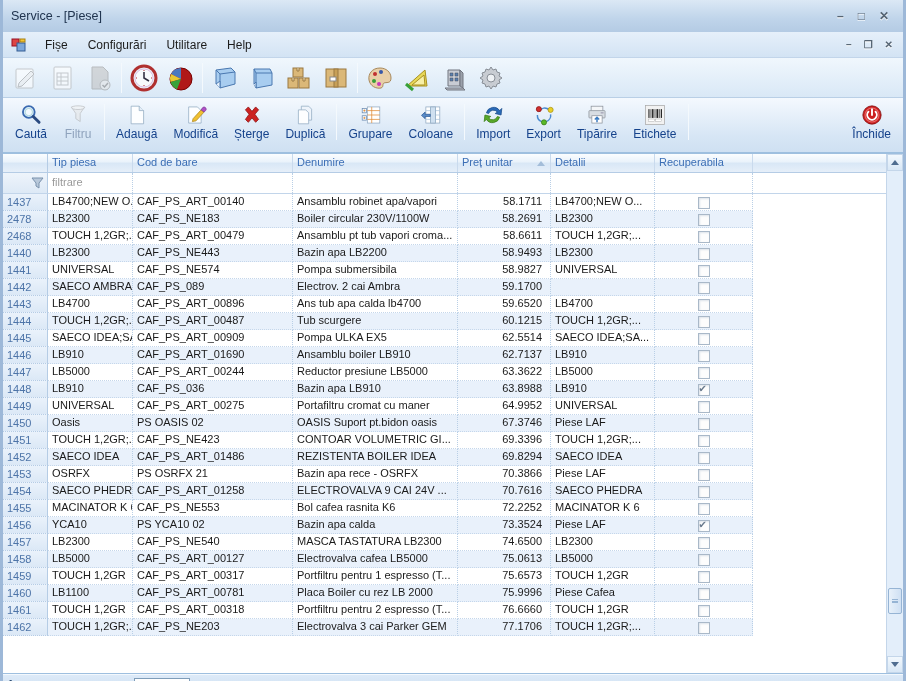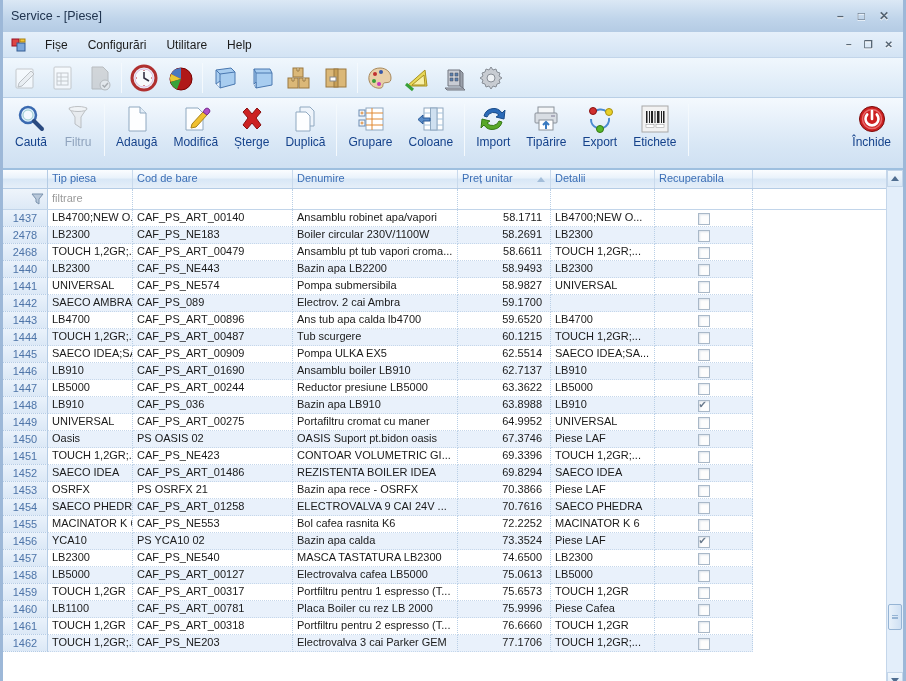--- a/index.html
+++ b/index.html
@@ -22,21 +22,21 @@
   .mdibtns{margin-left:auto;display:flex;gap:12px;align-items:center;padding-right:4px;}
   .mdibtns .wglyph{font-size:10px;}
   
   .toolbar1{height:40px;background:linear-gradient(#f0f7fd,#d9e8f6);display:flex;
     align-items:center;padding:0 4px;flex:0 0 auto;border-bottom:1px solid #b9cfe6;}
   .t1slot{width:37px;height:34px;display:flex;align-items:center;justify-content:center;}
   .t1slot svg{width:28px;height:28px;}
   .t1sep{width:1px;height:30px;background:#b4c9e0;border-right:1px solid #f4f9fd;margin:0 3px;}
   .disabled-ic{filter:grayscale(1) opacity(.55);}
   
-  .toolbar2{height:72px;background:linear-gradient(#f4f9fe,#d7e6f5 70%,#cfe0f2);
+  .toolbar2{height:56px;background:linear-gradient(#f4f9fe,#d7e6f5 70%,#cfe0f2);
     display:flex;align-items:stretch;padding:2px 4px 8px 4px;flex:0 0 auto;
     border-bottom:2px solid #9ebfdf;}
   .tbtn{display:flex;flex-direction:column;align-items:center;justify-content:flex-start;
     padding:3px 7px 2px 7px;border:1px solid transparent;border-radius:3px;cursor:default;}
   .tbtn svg{width:30px;height:30px;margin-bottom:1px;}
   .tbtn .lbl{font-size:12px;color:#15428b;white-space:nowrap;}
   .tbtn.disabled{pointer-events:none;}
   .tbtn.disabled svg{filter:grayscale(1) opacity(.55);}
   .tbtn.disabled .lbl{color:#8fa3bd;}
   .t2sep{width:1px;background:#b4c9e0;border-right:1px solid #f4f9fd;margin:4px 3px;}
@@ -56,21 +56,21 @@
   .gfilter{height:21px;background:#fff;border-bottom:1px solid #c2d5ea;}
   .gfilter .fc{border-right:1px dotted #b9cfe6;font-size:11px;color:#9a9a9a;
     padding:3px 4px 0 4px;}
   .gfilter .fgut{display:flex;align-items:center;justify-content:flex-end;padding-right:3px;
     background:linear-gradient(#eef4fb,#dde9f6);border-right:1px solid #b5cce5;}
   .grows{width:750px;}
   .trow{height:17px;background:#fff;}
   .trow.alt{background:#e9f1fb;}
   .trow>div{border-right:1px dotted #b9cfe6;border-bottom:1px dotted #c5d7eb;
     font-size:11px;color:#1a1a1a;padding:1px 4px 0 4px;white-space:nowrap;overflow:hidden;}
-  .trow .gut{background:linear-gradient(#eaf2fb,#dbe8f6);color:#4d74a8;text-align:center;
+  .trow .gut{background:linear-gradient(#eaf2fb,#dbe8f6);color:#4d74a8;text-align:left;
     border-right:1px solid #b5cce5;border-bottom:1px dotted #b5cce5;padding-top:2px;}
   .trow .pret{text-align:right;padding-right:8px;}
   .trow .rec{display:flex;align-items:center;justify-content:center;padding-top:1px;}
   .cb{width:12px;height:12px;background:#fdfdfd;border:1px solid #a9b8c8;
     box-shadow:inset 1px 1px 2px #dde3ea;position:relative;}
   .cb.checked::after{content:"\2714";position:absolute;left:0px;top:-2px;font-size:10px;
     color:#68798c;}
   
   .vscroll{position:absolute;top:0;right:0;width:17px;bottom:0;background:#e3eefa;
     border-left:1px solid #c4d6ea;display:flex;flex-direction:column;}
@@ -307,38 +307,38 @@
     <div class="t2sep"></div>
     <div class="tbtn">
       <svg viewBox="0 0 30 30">
           <path d="M6 12 A10 10 0 0 1 24 9 L27 6 L26 15 L18 13 L21 11 A7 7 0 0 0 9 13 z" fill="#2a6ab8" stroke="#184a88"></path>
           <path d="M24 18 A10 10 0 0 1 6 21 L3 24 L4 15 L12 17 L9 19 A7 7 0 0 0 21 17 z" fill="#58a828" stroke="#357814"></path>
         </svg>
       <span class="lbl">Import</span>
     </div>
     <div class="tbtn">
       <svg viewBox="0 0 30 30">
-          <rect x="7" y="3" width="16" height="7" fill="#f4f6f8" stroke="#8a919a"></rect>
-          <rect x="4" y="9" width="22" height="10" rx="1" fill="#d8dde3" stroke="#8a919a"></rect>
-          <rect x="20" y="11" width="4" height="2" fill="#aab"></rect>
-          <rect x="8" y="16" width="14" height="10" fill="#fff" stroke="#8a919a"></rect>
-          <path d="M15 25 V18 M12 21 L15 18 L18 21" fill="none" stroke="#3a7ac0" stroke-width="2"></path>
-        </svg>
-      <span class="lbl">Tipărire</span>
-    </div>
-    <div class="tbtn">
-      <svg viewBox="0 0 30 30">
           <path d="M8 10 A9 9 0 0 1 22 8" fill="none" stroke="#4a8ad0" stroke-width="2"></path>
           <path d="M24 14 A9 9 0 0 1 18 24" fill="none" stroke="#4a8ad0" stroke-width="2"></path>
           <path d="M12 24 A9 9 0 0 1 6 15" fill="none" stroke="#4a8ad0" stroke-width="2"></path>
           <circle cx="8" cy="7" r="3.5" fill="#d03030" stroke="#8a1010"></circle>
           <circle cx="24" cy="8" r="3.5" fill="#e8d028" stroke="#a89010"></circle>
           <circle cx="15" cy="25" r="3.5" fill="#58b828" stroke="#357814"></circle>
         </svg>
       <span class="lbl">Export</span>
+    </div>
+    <div class="tbtn">
+      <svg viewBox="0 0 30 30">
+          <rect x="7" y="3" width="16" height="7" fill="#f4f6f8" stroke="#8a919a"></rect>
+          <rect x="4" y="9" width="22" height="10" rx="1" fill="#d8dde3" stroke="#8a919a"></rect>
+          <rect x="20" y="11" width="4" height="2" fill="#aab"></rect>
+          <rect x="8" y="16" width="14" height="10" fill="#fff" stroke="#8a919a"></rect>
+          <path d="M15 25 V18 M12 21 L15 18 L18 21" fill="none" stroke="#3a7ac0" stroke-width="2"></path>
+        </svg>
+      <span class="lbl">Tipărire</span>
     </div>
     <div class="tbtn">
       <svg viewBox="0 0 30 30">
           <rect x="2" y="2" width="26" height="26" fill="#f2f2f2" stroke="#a8a8a8"></rect>
           <g fill="#222">
             <rect x="6" y="7" width="1.5" height="12"></rect>
             <rect x="9" y="7" width="1" height="12"></rect>
             <rect x="11" y="7" width="2" height="12"></rect>
             <rect x="14.5" y="7" width="1" height="12"></rect>
             <rect x="17" y="7" width="2.5" height="12"></rect>

